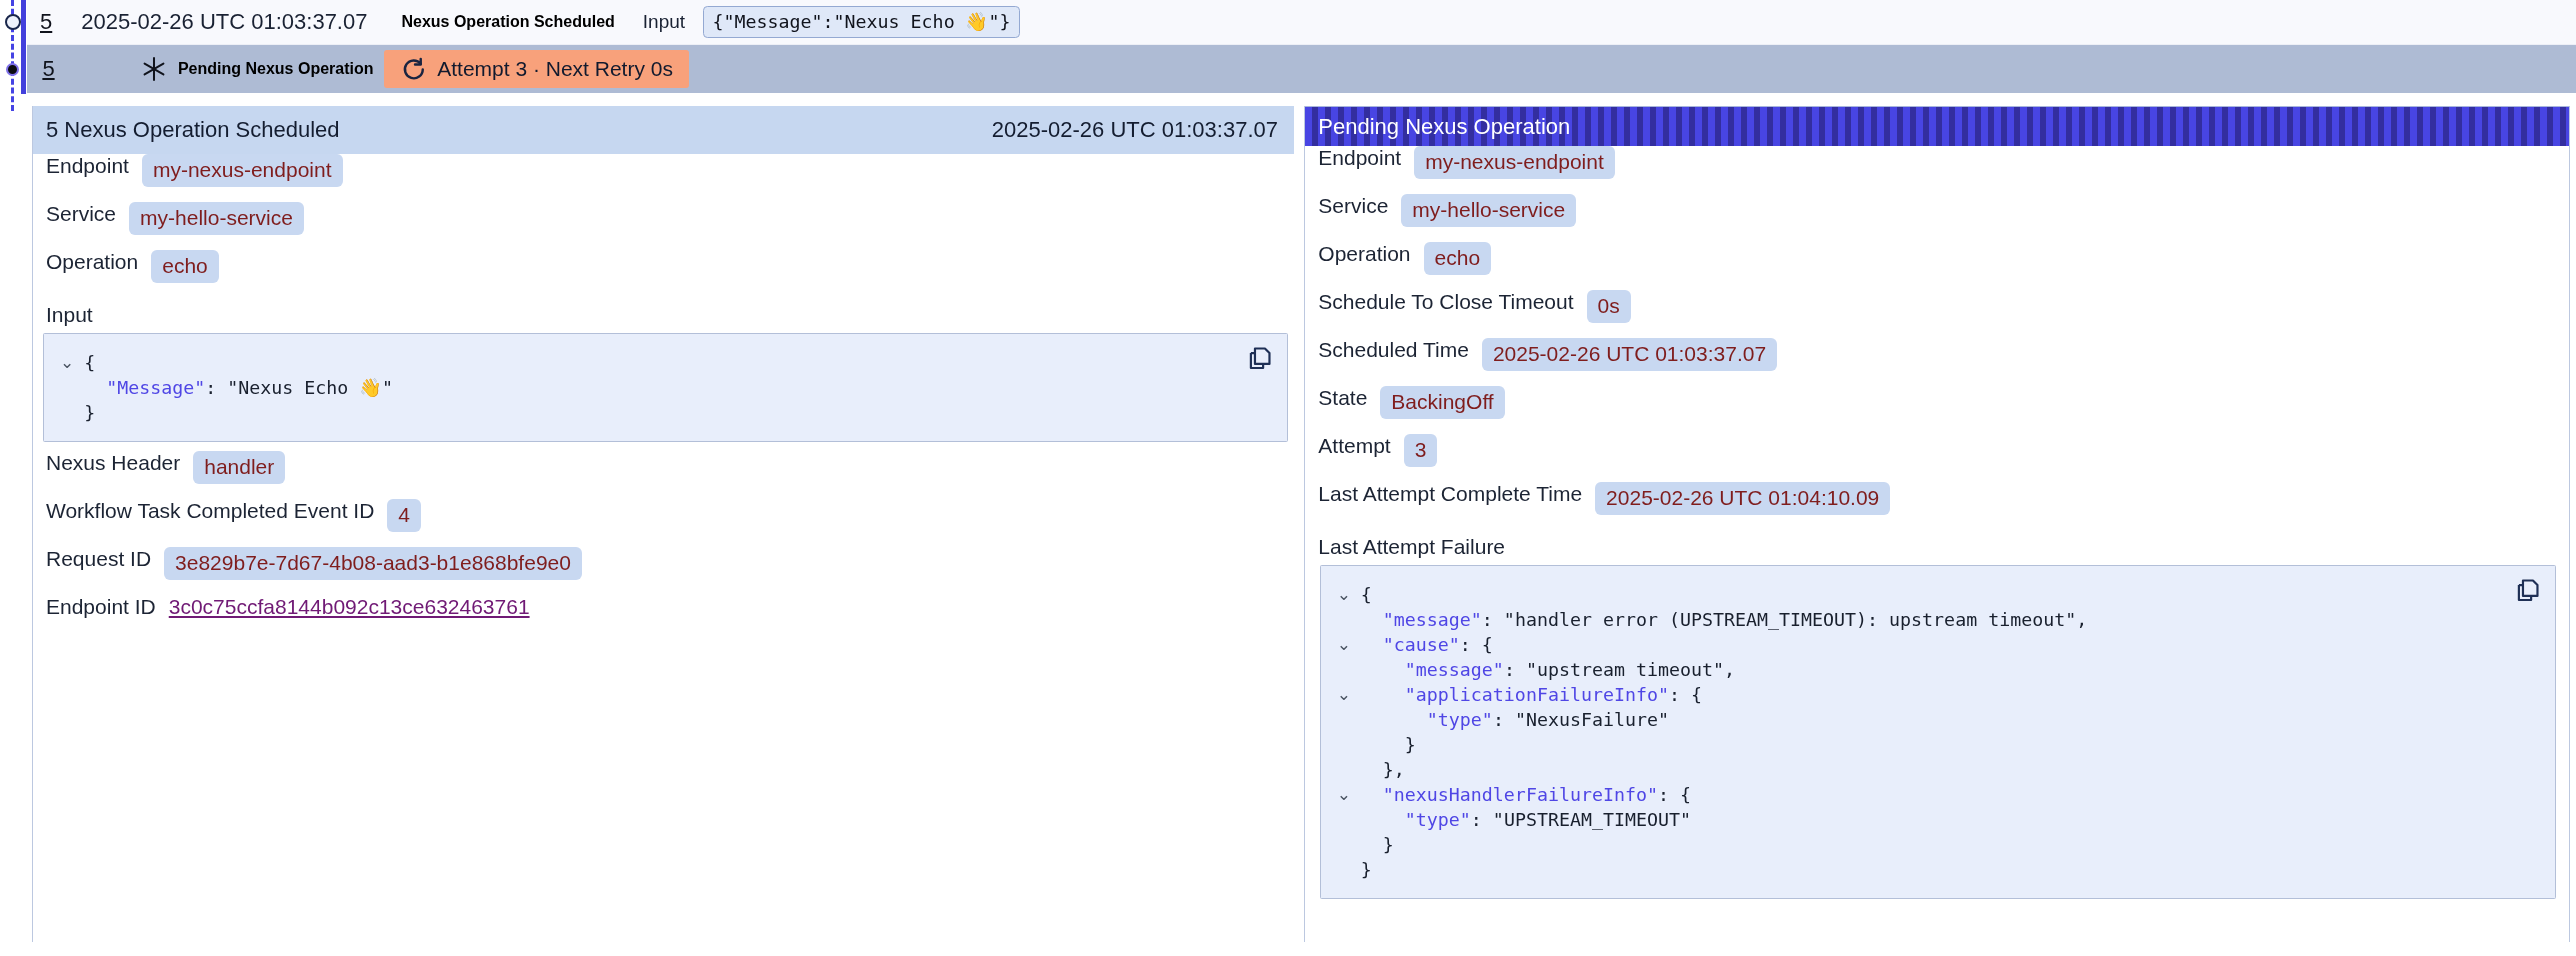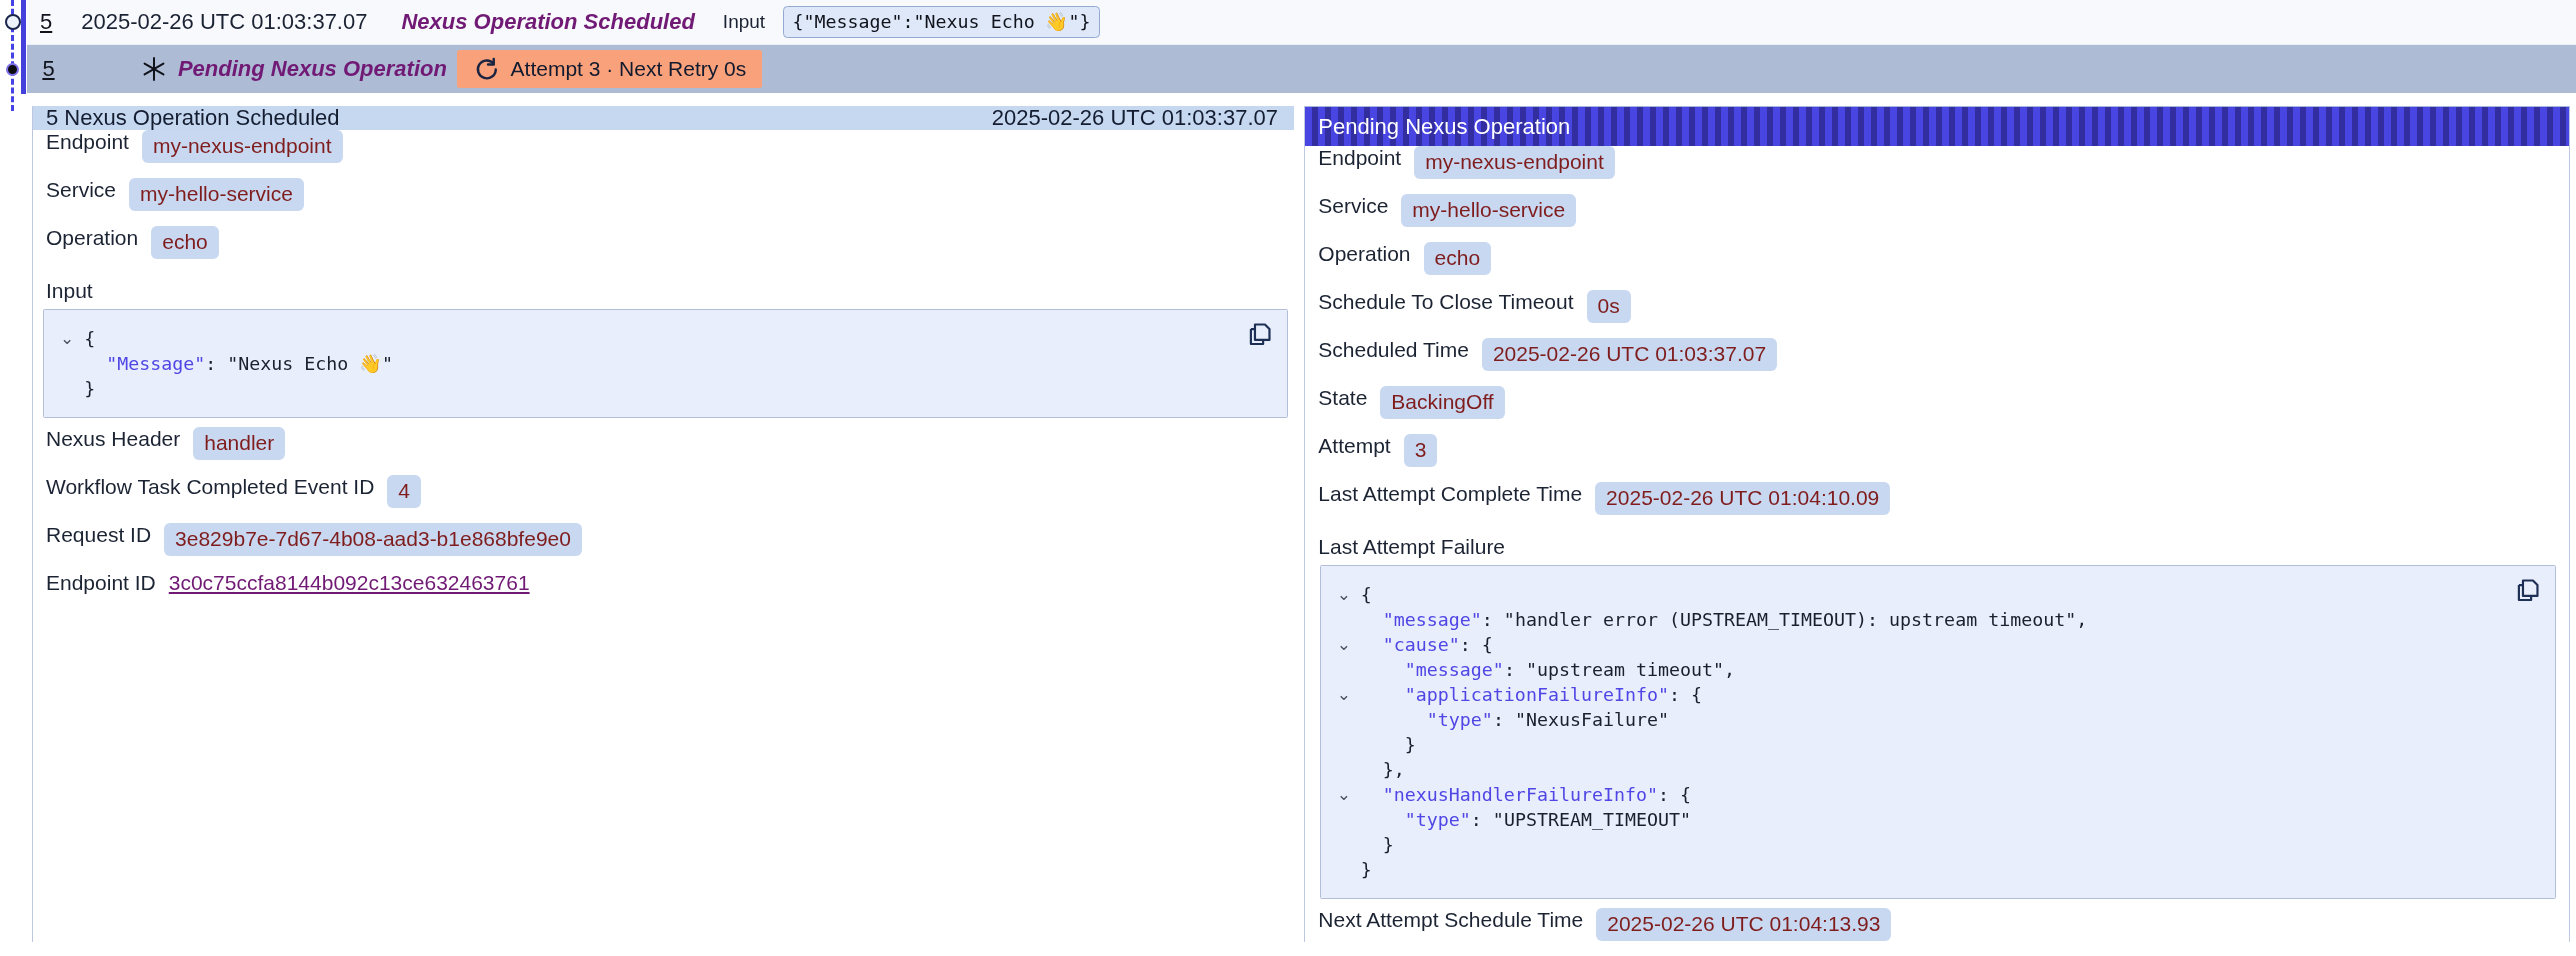--- a/index.html
+++ b/index.html
@@ -21,41 +21,41 @@
   .tl-bar { position:absolute; left:20.5px; top:0; width:5.9px; height:94px; background:#4340dc; }
 
   .row1 { margin-left:27px; height:45px; background:#f8f9fd; display:flex; align-items:center;
           border-bottom:1.5px solid #edeff6; cursor:pointer; }
   .row2 { margin-left:27px; height:48px; background:#aebbd4; display:flex; align-items:center; cursor:pointer; }
 
   .eid  { font-size:22px; color:#10131c; text-decoration:underline; font-weight:500; }
   .row1 .eid { margin-left:13px; }
   .row2 .eid { margin-left:15.4px; }
   .ev-ts   { font-size:22px; margin-left:29px; color:#1a2233; }
-  .ev-title{ font-size:22px; font-weight:700; color:#701a75;font-style:italic; }
+  .ev-title{ font-size:16px; font-weight:700; color:#000000; }
   .row1 .ev-title { margin-left:34px; }
   .row2 .ev-title { margin-left:10.3px; }
   .inp-label { font-size:19px; margin-left:28px; color:#1a2233; }
   .inp-badge { margin-left:17.6px; font-family:"DejaVu Sans Mono", monospace; font-size:18.3px;
                background:#dfe8f8; border:1.5px solid #94a9d2; border-radius:4.4px;
                padding:3.7px 8.8px 4.4px; color:#10131c; }
   .asterisk { margin-left:85px; width:28px; height:28px; flex:0 0 auto; }
   .retry-badge { margin-left:10px; display:flex; align-items:center; gap:11.7px;
                  background:#f8a17b; border-radius:2.9px; padding:5.9px 16px 6.6px;
                  font-size:21px; color:#111a2e; }
   .retry-badge svg { width:26px; height:26px; }
 
   
   .main { display:flex; margin-left:32px; margin-top:13px; height:836px; }
   .panel { background:#fff; }
   .panel-left  { width:1262px; border-left:1.5px solid #bcc8e0; }
   .panel-gap   { width:10.3px; }
   .panel-right { width:1266px; border-left:1.5px solid #bcc8e0; border-right:1.5px solid #bcc8e0; }
 
-  .phead { height:24px; display:flex; align-items:center; justify-content:space-between;
+  .phead { height:48px; display:flex; align-items:center; justify-content:space-between;
            padding:0 16px 0 13px; background:#c6d7f0; font-size:22px; color:#141d30; }
   .phead-striped { height:40px; display:flex; align-items:center; padding-left:13px;
            font-size:22px; color:#ffffff; font-weight:500; border-top:1.5px solid #a9b6dc;
            background:repeating-linear-gradient(90deg,#4845e3 0 6.6px,#332e9f 6.6px 13px); }
 
   .fieldrow { display:flex; align-items:flex-start; height:48px; padding-left:13px; gap:13px; }
   .flabel { font-size:21px; color:#1c2434; white-space:nowrap; }
   .badge  { background:#c8d8f1; border-radius:5.9px; padding:4.4px 11px 5.1px; font-size:21px;
             color:#7f1d1d; white-space:nowrap; }
   .linkval { font-size:21px; color:#701a75; text-decoration:underline; cursor:pointer; }
@@ -296,19 +296,15 @@
         <span class="jpost"></span>
       </div>
       <button class="copy-btn">
         <svg viewBox="0 0 32 32" fill="none" stroke="#1e2f55" stroke-width="2.4" stroke-linejoin="round">
           <path d="M11 5 H22 L27 10 V22 H11 Z"></path>
           <path d="M6.5 10 H11 M6.5 10 V26.5 H20 V22"></path>
         </svg>
       </button>
     </div>
 
-    <div class="fieldrow">
-      <span class="flabel">Next Attempt Schedule Time</span>
-      <span class="badge">2025-02-26 UTC 01:04:13.93</span>
-    </div>
   </section>
 </div>
 
 
 </body></html>

